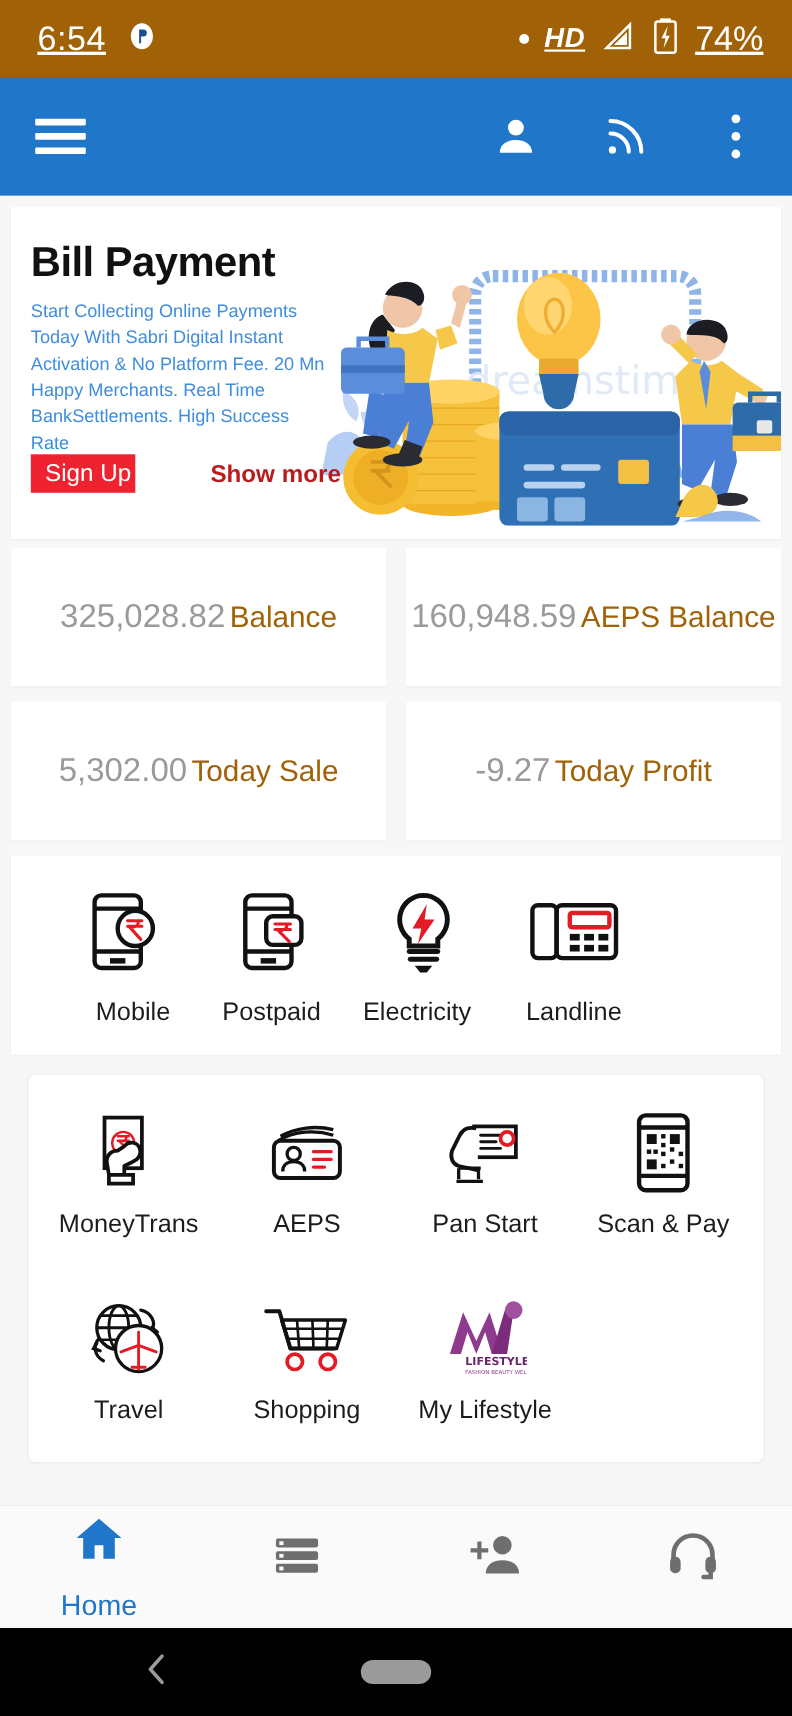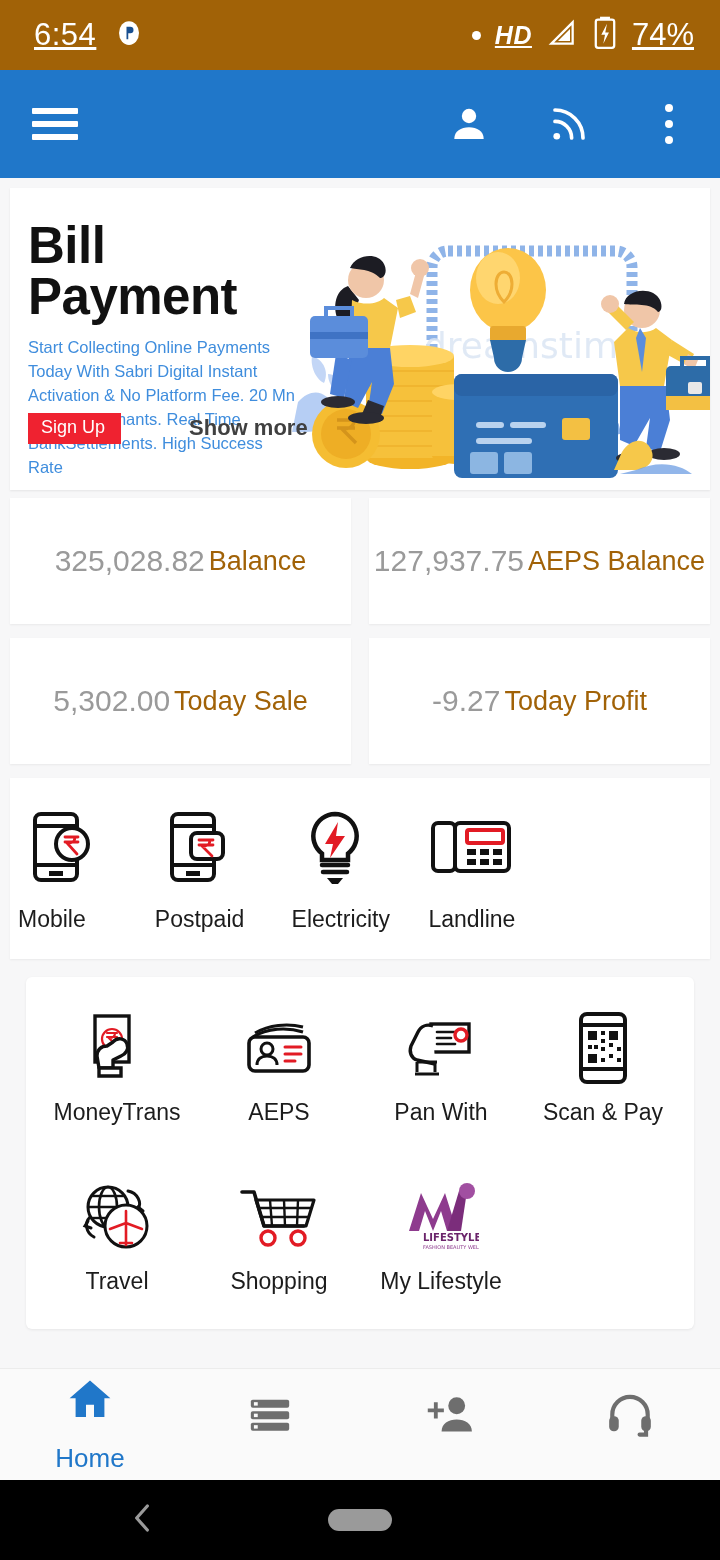--- a/index.html
+++ b/index.html
@@ -37,45 +37,45 @@
 
   
   .content { flex: 1 1 auto; overflow: hidden; background: #f7f7f8; }
 
   
   .banner {
     margin: 10px 10px 0 10px; background: #ffffff; height: 302px;
     position: relative; overflow: hidden; box-shadow: 0 1px 2px rgba(0,0,0,.08);
   }
   .banner-text { position: absolute; left: 18px; top: 32px; width: 272px; }
-  .banner-title { font-size: 51px; font-weight: 700; color: #111; letter-spacing: -.5px; line-height: 1; }
+  .banner-title { font-size: 38px; font-weight: 700; color: #111; letter-spacing: -.5px; line-height: 1; }
   .banner-sub { margin-top: 14px; font-size: 16.5px; line-height: 1.45; color: #3f8ddd; }
   .banner-cta { position: absolute; left: 18px; top: 225px; display: flex; align-items: center; gap: 68px; }
   .signup-btn {
-    background: #ef2230; color: #fff; font-size: 18px; padding: 5px 16px 7px 13px;
+    background: #ef2230; color: #fff; font-size: 22px; padding: 5px 4px 7px 13px;
     border: none; cursor: pointer; line-height: 1.05; font-family: inherit;
   }
-  .show-more { font-size: 22px; font-weight: 700; color: #404040; cursor: pointer; }
+  .show-more { font-size: 22px; font-weight: 700; color: #b91c1c; cursor: pointer; }
   .banner-art { position: absolute; right: -2px; top: 18px; width: 420px; height: 272px; }
 
   
   .stats { padding: 8px 10px 0 10px; display: grid; grid-template-columns: 1fr 1fr; gap: 14px 18px; }
   .stat-card {
     background: #ffffff; height: 126px; display: flex; flex-direction: row;
     align-items: center; justify-content: center; gap: 4px; box-shadow: 0 1px 2px rgba(0,0,0,.06);
   }
   .stat-value { font-size: 30px; color: #9a9a9a; font-weight: 400; }
   .stat-label { font-size: 27px; color: #a16207; font-weight: 400; }
 
   
   .quick {
     margin: 14px 10px 0 10px; background: #ffffff; padding: 30px 8px 26px 8px;
     display: grid; grid-template-columns: repeat(5, 1fr); box-shadow: 0 1px 2px rgba(0,0,0,.06);
   }
-  .q-item { display: flex; flex-direction: column; align-items: flex-start; gap: 18px; cursor: pointer; }
+  .q-item { display: flex; flex-direction: column; align-items: flex-end; gap: 18px; cursor: pointer; }
   .q-ico { width: 86px; height: 80px; display: flex; align-items: center; justify-content: center; }
   .q-label { font-size: 23px; color: #1c1c1c; }
 
   
   .services {
     margin: 18px 26px 0 26px; background: #ffffff; border-radius: 6px;
     padding: 32px 10px 34px 10px; box-shadow: 0 1px 3px rgba(0,0,0,.07);
   }
   .svc-row { display: grid; grid-template-columns: repeat(4, 1fr); }
   .svc-row + .svc-row { margin-top: 52px; }
@@ -268,21 +268,21 @@
         <span class="show-more">Show more</span>
       </div>
     </div>
 
     <div class="stats">
       <div class="stat-card">
         <div class="stat-value">325,028.82</div>
         <div class="stat-label">Balance</div>
       </div>
       <div class="stat-card">
-        <div class="stat-value">127,937.75</div>
+        <div class="stat-value">160,948.59</div>
         <div class="stat-label">AEPS Balance</div>
       </div>
       <div class="stat-card">
         <div class="stat-value">5,302.00</div>
         <div class="stat-label">Today Sale</div>
       </div>
       <div class="stat-card">
         <div class="stat-value">-9.27</div>
         <div class="stat-label">Today Profit</div>
       </div>
@@ -397,21 +397,21 @@
                 <line x1="32" y1="22" x2="46" y2="22"></line>
                 <line x1="32" y1="28" x2="50" y2="28"></line>
               </g>
               <circle cx="56" cy="19" r="6" fill="none" stroke="#e21b24" stroke-width="3.4"></circle>
               <path d="M28 10c-6-2-12 0-15 6l-7 14c-2 6 0 12 6 14l18 4" fill="#fff" stroke="#111" stroke-width="3.4" stroke-linejoin="round"></path>
               <path d="M12 46h20" fill="none" stroke="#111" stroke-width="3"></path>
               <path d="M12 46v10M30 46v10" fill="none" stroke="#111" stroke-width="3"></path>
               <path d="M10 58h24" fill="none" stroke="#111" stroke-width="3"></path>
             </svg>
           </div>
-          <div class="s-label">Pan With</div>
+          <div class="s-label">Pan Start</div>
         </div>
 
         <div class="s-item">
           <div class="s-ico">
             <svg width="52" height="74" viewBox="0 0 52 74">
               <rect x="4" y="3" width="44" height="68" rx="6" fill="none" stroke="#111" stroke-width="4"></rect>
               <line x1="4" y1="14" x2="48" y2="14" stroke="#111" stroke-width="4"></line>
               <line x1="4" y1="58" x2="48" y2="58" stroke="#111" stroke-width="4"></line>
               <g fill="#111">
                 <rect x="11" y="20" width="9" height="9"></rect>

